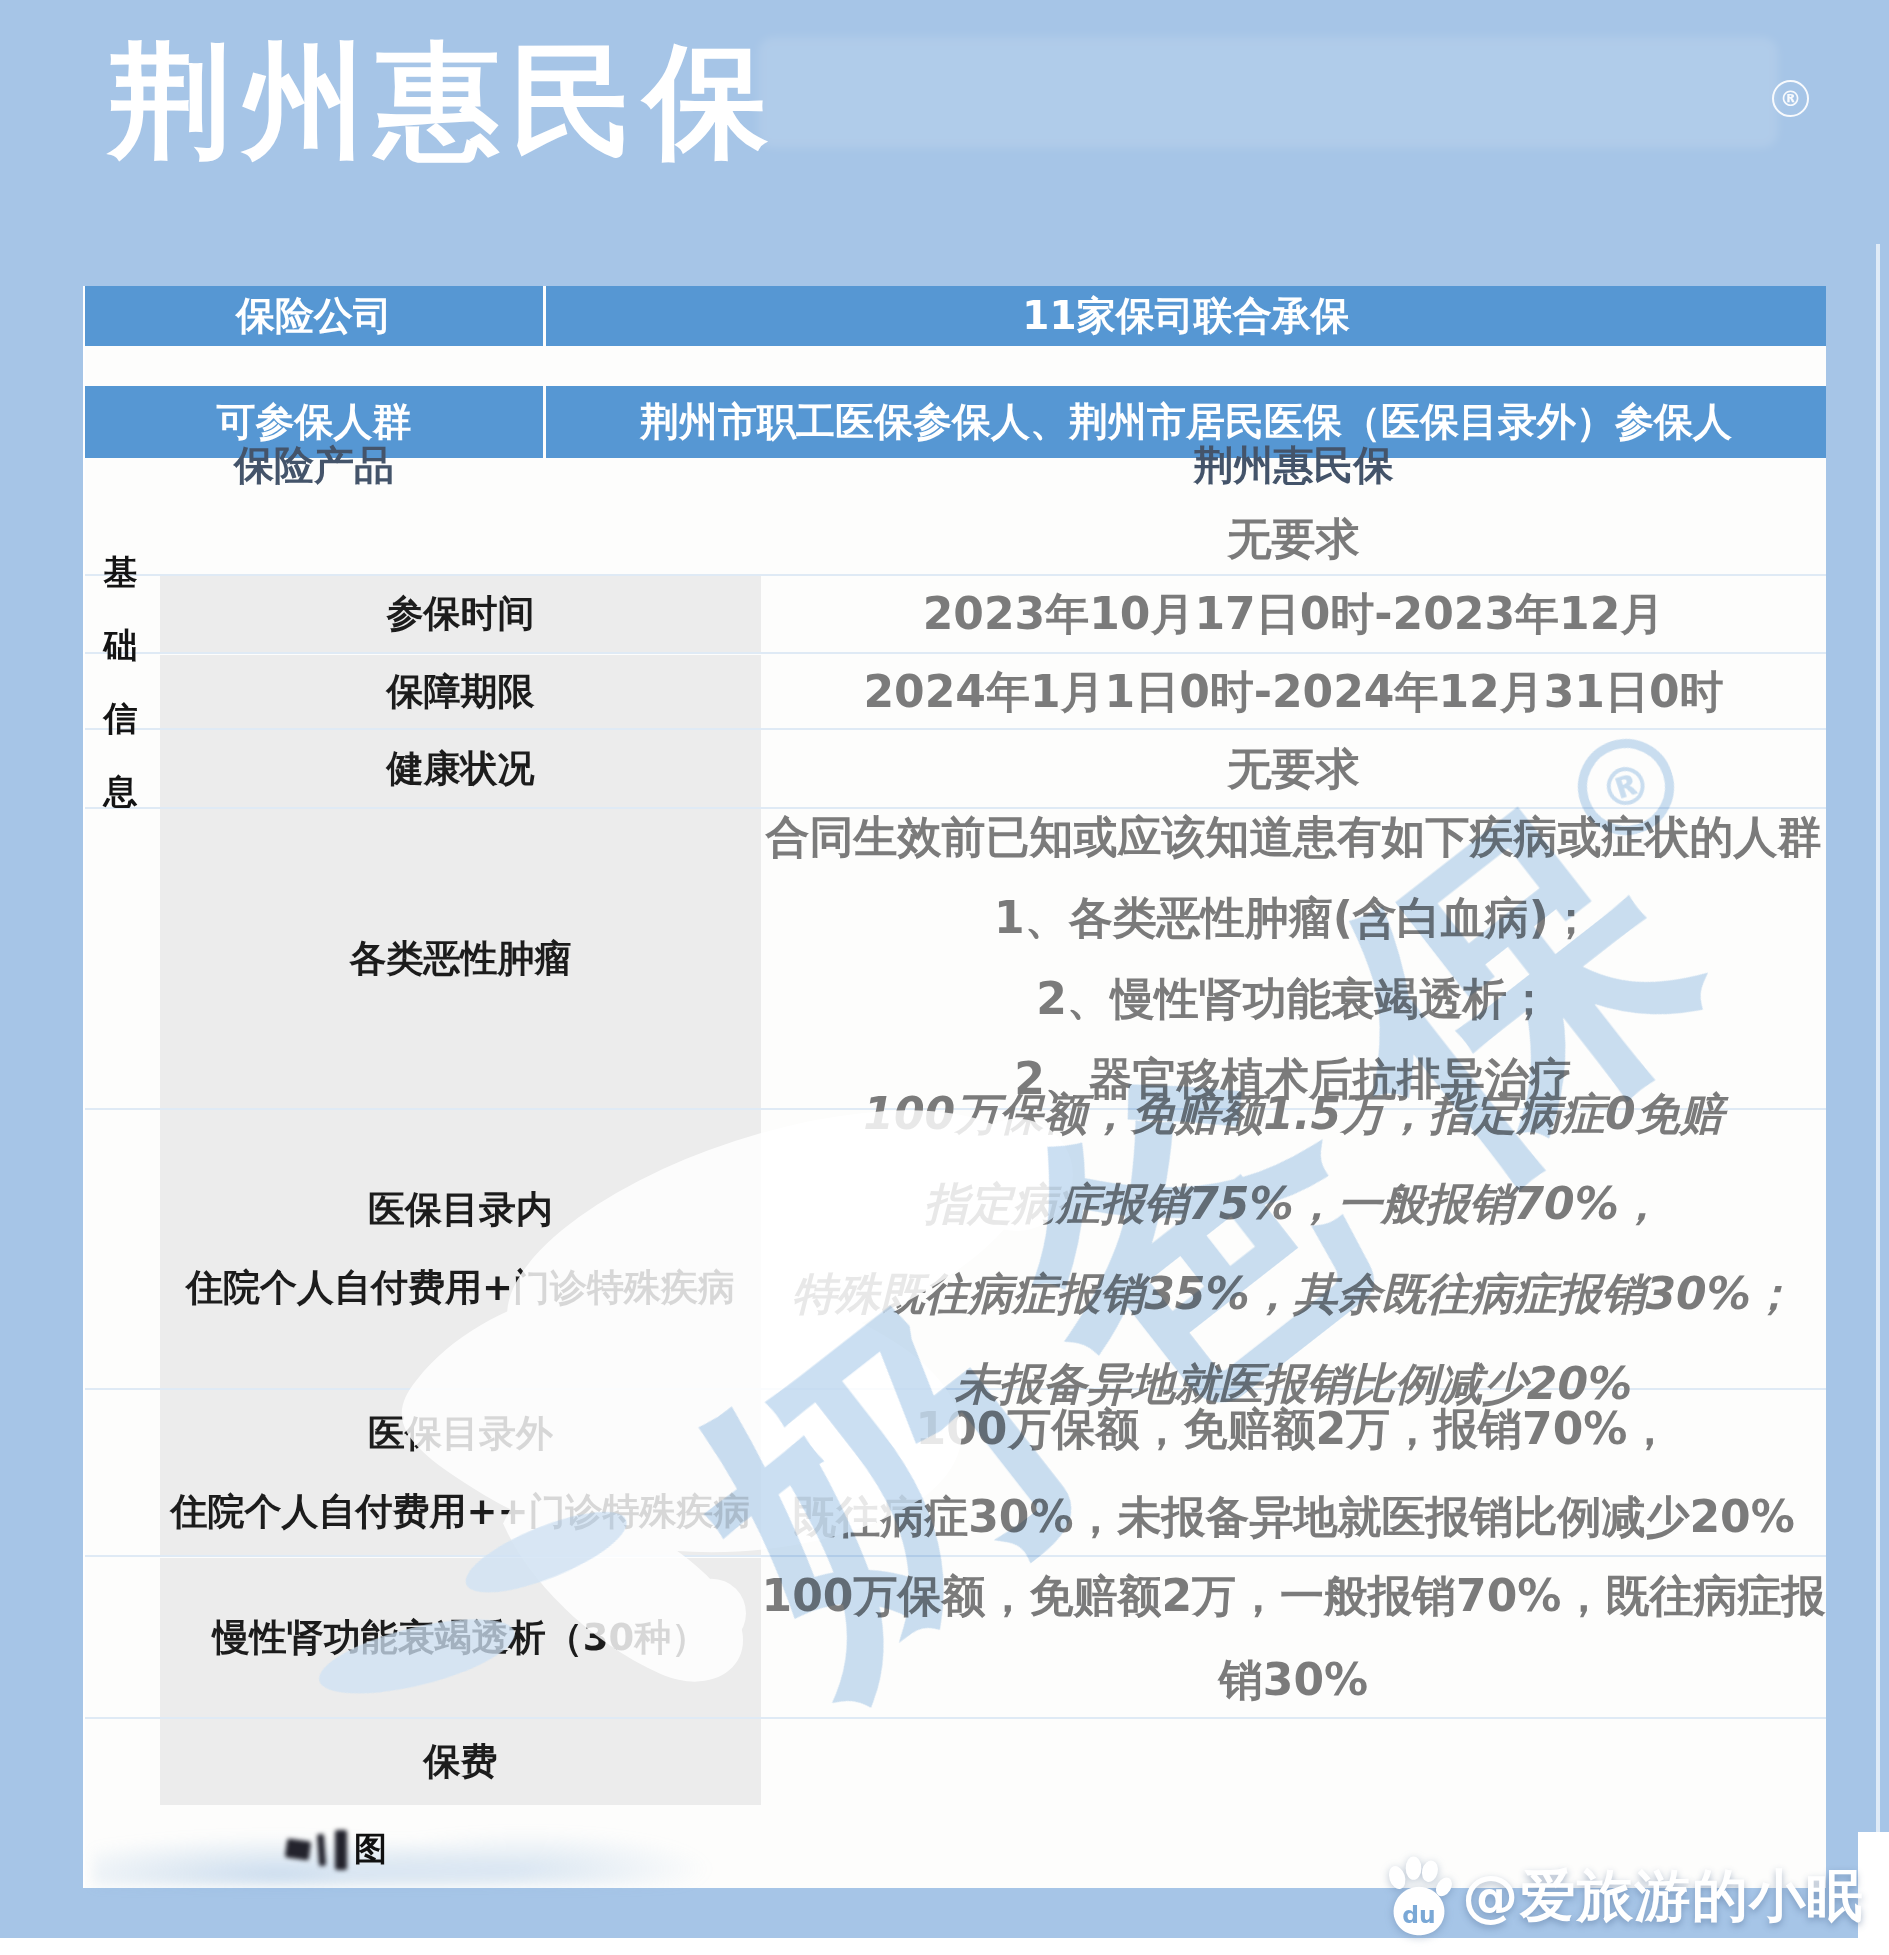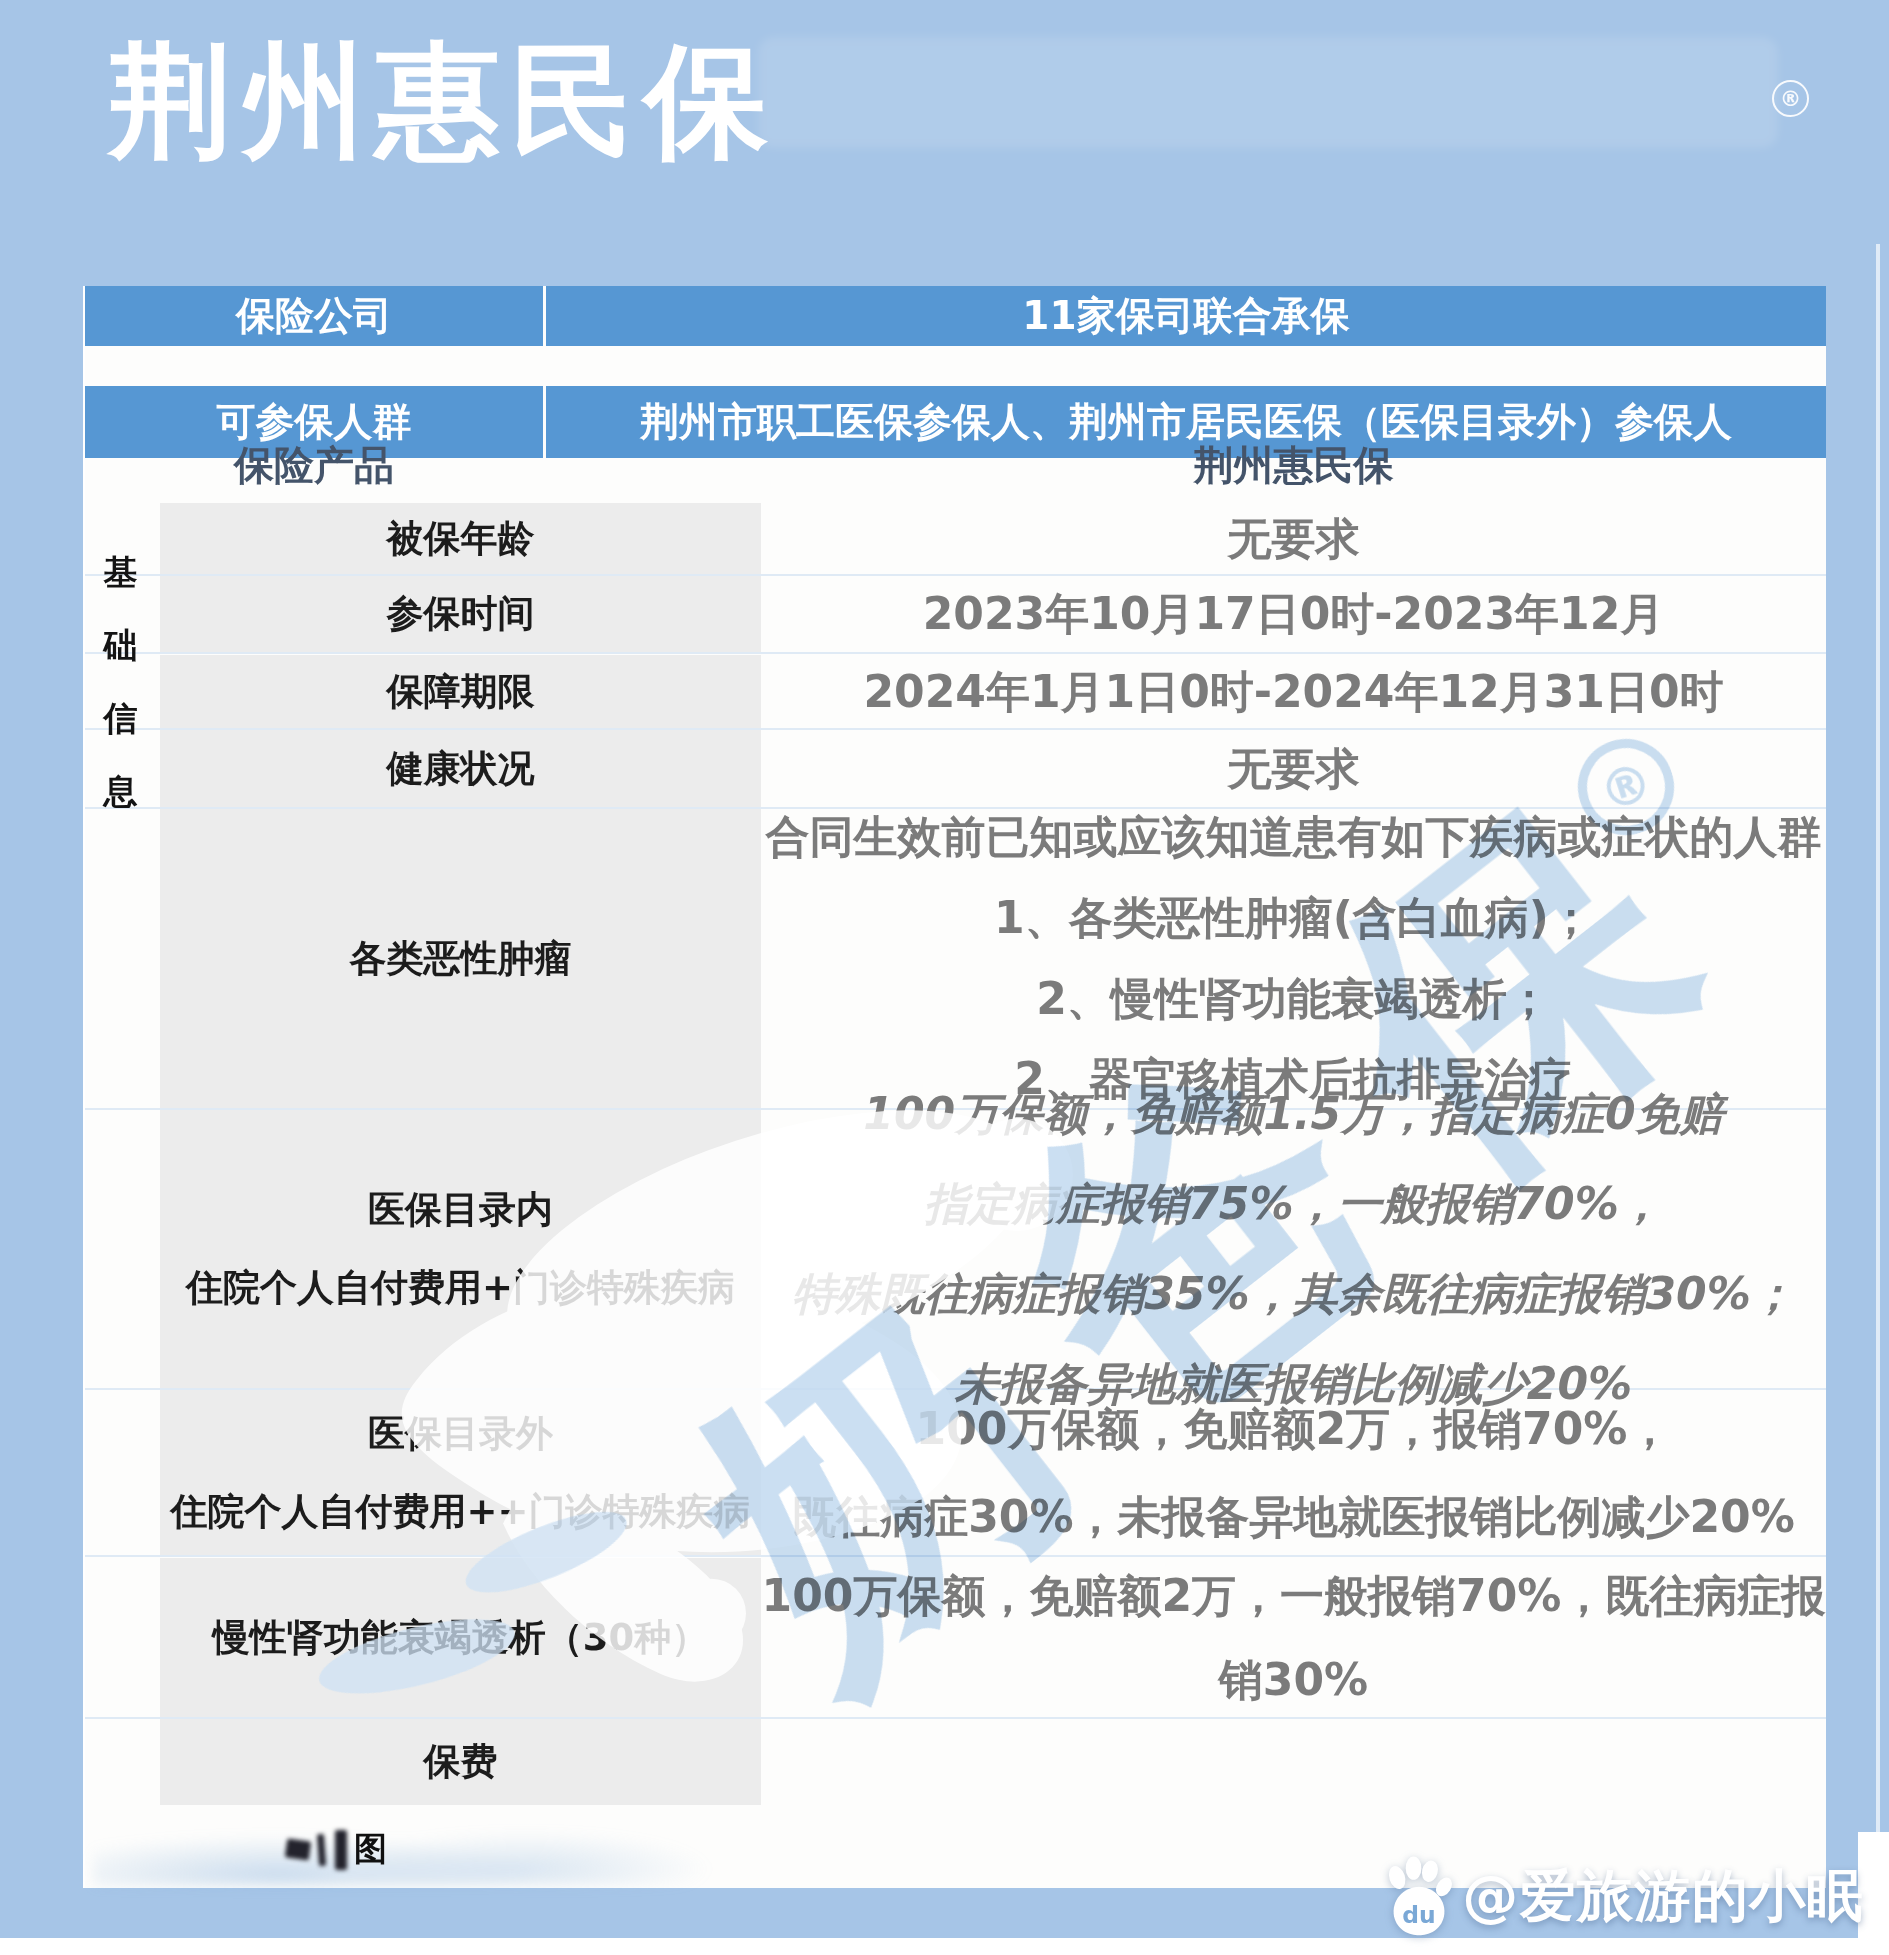--- a/index.html
+++ b/index.html
@@ -103,23 +103,20 @@
       <div class="cell lbl">可参保人群</div>
       <div class="cell val">荆州市职工医保参保人、荆州市居民医保（医保目录外）参保人</div>
     </div>
 
     <div class="row product-row" style="top:142px;height:75px;">
       <div class="cell lbl">保险产品</div>
       <div class="cell val">荆州惠民保</div>
     </div>
 
     <div class="row data-row" style="top:217px;height:73px;">
-      <div class="cell lbl">
-        <span class="lbl-line">被保年龄</span>
-      </div>
       <div class="cell val">
         <span class="val-line">无要求</span>
       </div>
     </div>
 
     <div class="row data-row" style="top:290px;height:78px;">
       <div class="cell lbl">
         <span class="lbl-line">参保时间</span>
       </div>
       <div class="cell val">

